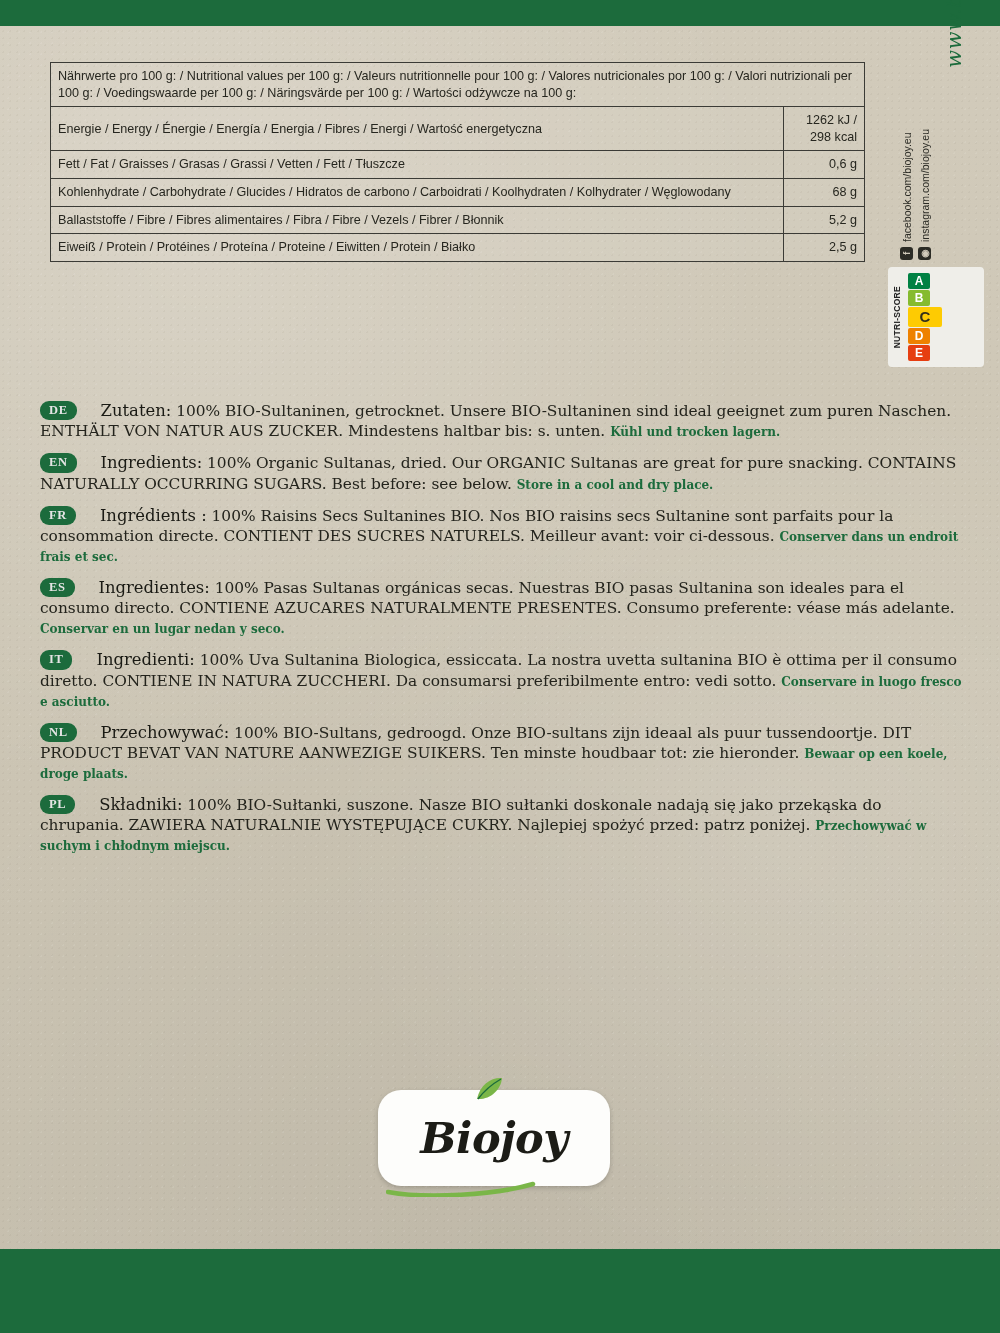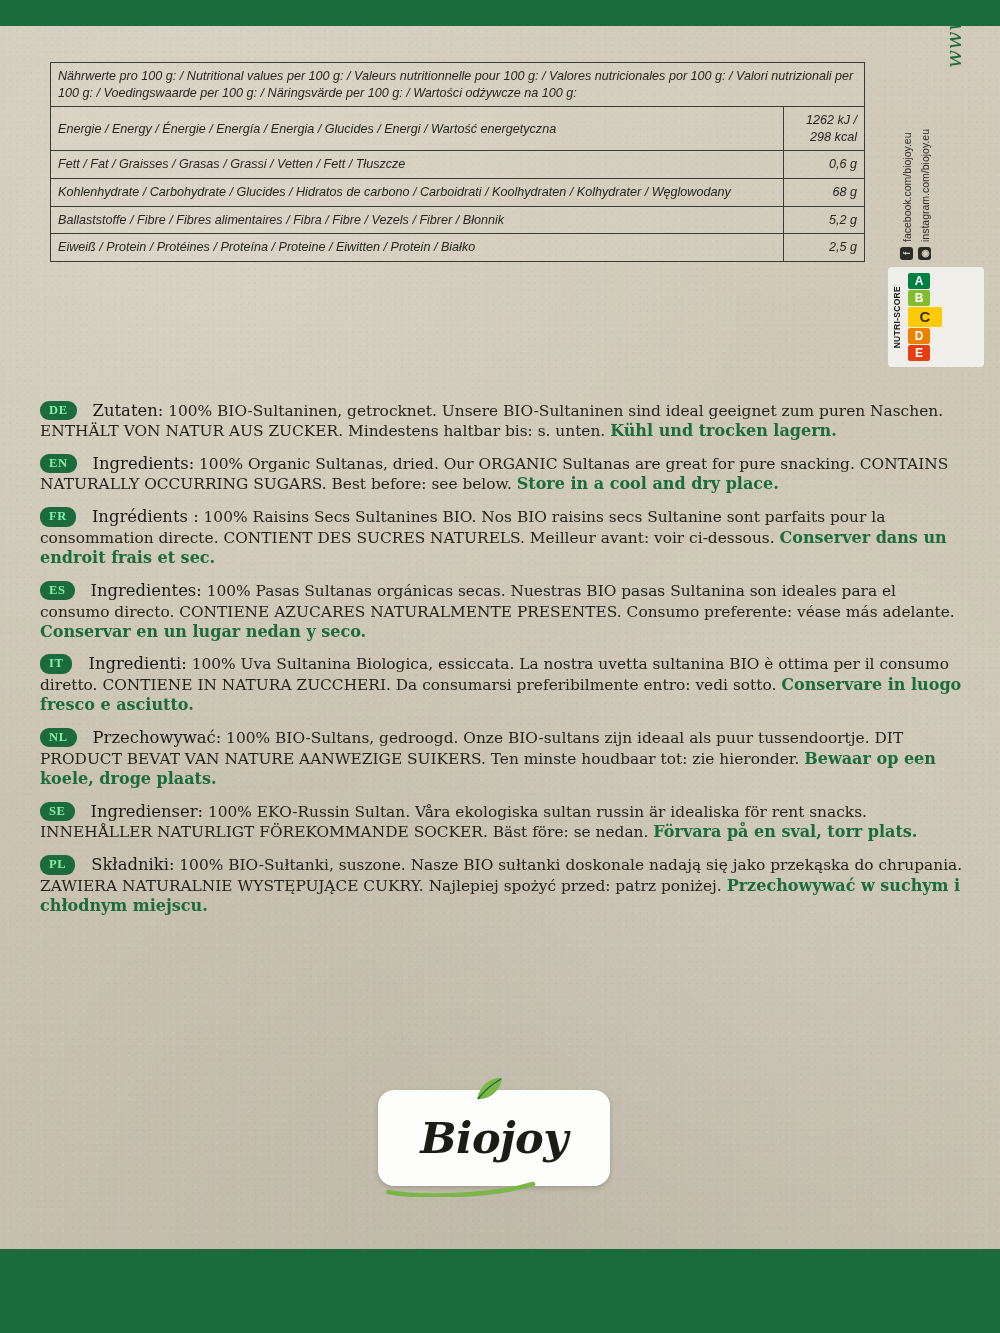--- a/index.html
+++ b/index.html
@@ -48,21 +48,20 @@
     height: 84px;
     background: #1c6b3c;
   }
 
   
   .nutri-wrap {
     position: absolute;
     left: 50px;
     top: 62px;
     width: 815px;
-    font-style: italic;
   }
   table.nutri {
     border-collapse: collapse;
     width: 100%;
     background: rgba(255,255,255,0.06);
   }
   table.nutri, table.nutri td {
     border: 1px solid #3b3b36;
   }
   table.nutri td {
@@ -198,50 +197,50 @@
   .lang-row {
     margin-bottom: 11px;
     color: #23231c;
     font-size: 15.4px;
     line-height: 1.30;
     text-align: left;
   }
   .badge {
     display: inline-block;
     background: #1c6b3c;
-    color: #86efac;
+    color: #e5e5e5;
     border-radius: 9px;
     padding: 1px 9px 2px 9px;
     font-family: "Liberation Serif", serif;
     font-weight: bold;
     font-size: 12.5px;
     letter-spacing: .6px;
     vertical-align: 2px;
-    margin-right: 16px;
+    margin-right: 24px;
   }
   .kw {
     font-weight: normal;
     font-size: 16.4px;
     color: #1a1a14;
   }
   .store {
     font-weight: bold;
     color: #1c6b3c;
-    font-size: 16px;
+    font-size: 12px;
   }
 
   
   .logo {
     position: absolute;
     left: 378px;
     top: 1090px;
     width: 232px;
     height: 96px;
     background: #fdfdfb;
-    border-radius: 16px;
+    border-radius: 23px;
     box-shadow: 0 2px 5px rgba(0,0,0,.18);
     display: flex;
     align-items: center;
     justify-content: center;
   }
   .logo-text {
     font-family: "DejaVu Serif", serif;
     font-style: italic;
     font-weight: bold;
     font-size: 43px;
@@ -273,21 +272,21 @@
   <div class="bar-top"></div>
   <div class="bar-bottom"></div>
 
   <div class="nutri-wrap">
     <table class="nutri">
       <tbody>
           <tr>
         <td class="headcell" colspan="2">Nährwerte pro 100 g: / Nutritional values per 100 g: / Valeurs nutritionnelle pour 100 g: / Valores nutricionales por 100 g: / Valori nutrizionali per 100 g: / Voedingswaarde per 100 g: / Näringsvärde per 100 g: / Wartości odżywcze na 100 g:</td>
       </tr>
       <tr>
-        <td>Energie / Energy / Énergie / Energía / Energia / Glucides / Energi / Wartość energetyczna</td>
+        <td>Energie / Energy / Énergie / Energía / Energia / Fibres / Energi / Wartość energetyczna</td>
         <td class="val">1262 kJ /
 298 kcal</td>
       </tr>
       <tr>
         <td>Fett / Fat / Graisses / Grasas / Grassi / Vetten / Fett / Tłuszcze</td>
         <td class="val">0,6 g</td>
       </tr>
       <tr>
         <td>Kohlenhydrate / Carbohydrate / Glucides / Hidratos de carbono / Carboidrati / Koolhydraten / Kolhydrater / Węglowodany</td>
         <td class="val">68 g</td>
@@ -360,25 +359,20 @@
       <span>100% Uva Sultanina Biologica, essiccata. La nostra uvetta sultanina BIO è ottima per il consumo diretto. CONTIENE IN NATURA ZUCCHERI. Da consumarsi preferibilmente entro: vedi sotto.</span>
       <span class="store">Conservare in luogo fresco e asciutto.</span>
     </div>
 
     <div class="lang-row">
       <span class="badge">NL</span><span class="kw">Przechowywać:</span>
       <span>100% BIO-Sultans, gedroogd. Onze BIO-sultans zijn ideaal als puur tussendoortje. DIT PRODUCT BEVAT VAN NATURE AANWEZIGE SUIKERS. Ten minste houdbaar tot: zie hieronder.</span>
       <span class="store">Bewaar op een koele, droge plaats.</span>
     </div>
 
-    <div class="lang-row">
-      <span class="badge">SE</span><span class="kw">Ingredienser:</span>
-      <span>100% EKO-Russin Sultan. Våra ekologiska sultan russin är idealiska för rent snacks. INNEHÅLLER NATURLIGT FÖREKOMMANDE SOCKER. Bäst före: se nedan.</span>
-      <span class="store">Förvara på en sval, torr plats.</span>
-    </div>
 
     <div class="lang-row">
       <span class="badge">PL</span><span class="kw">Składniki:</span>
       <span>100% BIO-Sułtanki, suszone. Nasze BIO sułtanki doskonale nadają się jako przekąska do chrupania. ZAWIERA NATURALNIE WYSTĘPUJĄCE CUKRY. Najlepiej spożyć przed: patrz poniżej.</span>
       <span class="store">Przechowywać w suchym i chłodnym miejscu.</span>
     </div>
 
   </div>
 
   <div class="logo">

